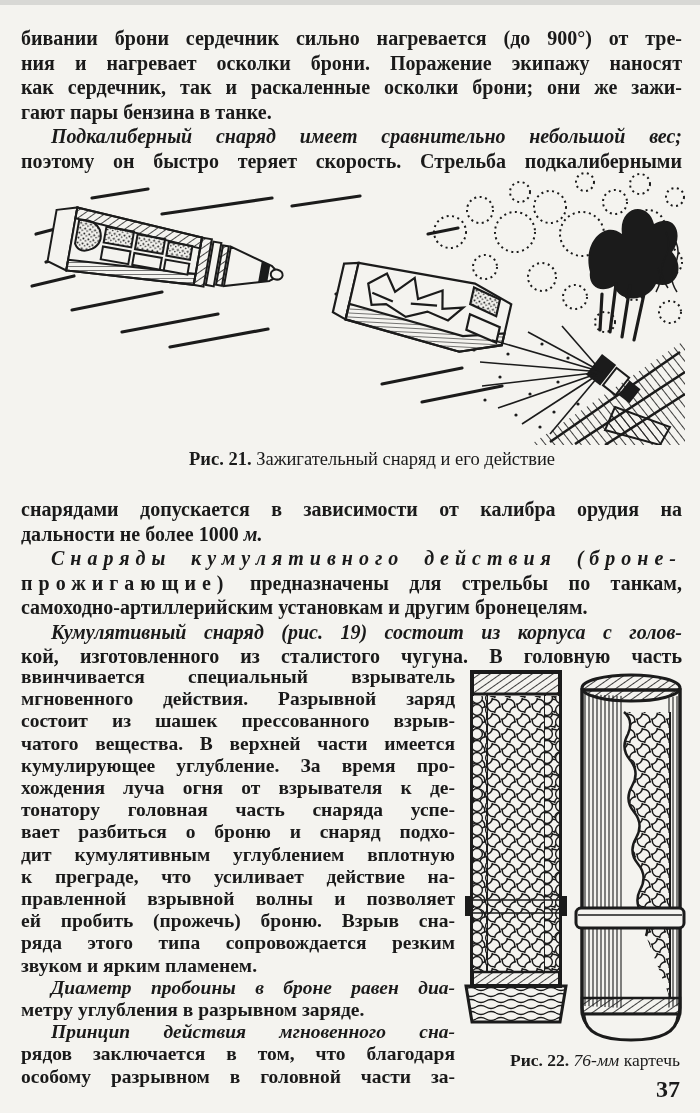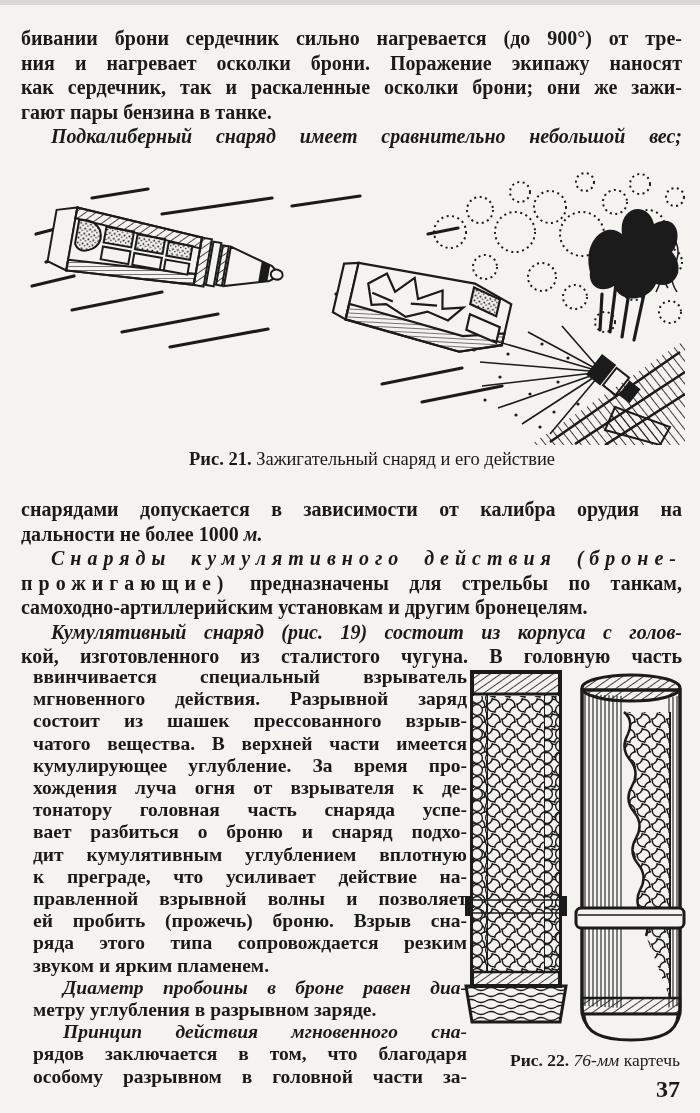--- a/index.html
+++ b/index.html
@@ -8,21 +8,21 @@
     width:700px;height:1113px;
     background:#f4f3ef;
     overflow:hidden;
     font-family:"Liberation Serif","DejaVu Serif",serif;
     color:#1a1a1a;
   }
   .scan-strip{position:absolute;left:0;top:0;width:700px;height:5px;background:#d8d8d5;}
   .textblock{position:absolute;font-weight:700;}
   .block-a{left:21px;top:26px;width:661px;font-size:20px;line-height:24.5px;}
   .block-b{left:21px;top:497px;width:661px;font-size:20px;line-height:24.5px;}
-  .col-c{left:21px;top:666px;width:434px;font-size:19.5px;line-height:22.2px;margin-left:12px;}
+  .col-c{left:21px;top:666px;width:434px;font-size:19.5px;line-height:22.2px;}
   .line{text-align:justify;text-align-last:justify;white-space:nowrap;overflow:visible;}
   .line.last{text-align-last:left;}
   .line.indent{text-indent:30px;font-style:italic;}
   .line span{white-space:normal;}
   .sp{letter-spacing:.30em;}
   .i{font-style:italic;font-weight:700;text-align:right;}
   .b{font-weight:700;}
   .caption{position:absolute;text-align:center;font-weight:400;}
   .caption .b{font-weight:700;margin-left:44px;}
   .caption .i{font-style:italic;font-weight:400;}
@@ -42,20 +42,21 @@
 
 <div class="page">
   <div class="scan-strip"></div>
 
   <div class="textblock block-a">
       <div class="line"><span>бивании брони сердечник сильно нагревается (до 900°) от тре-</span></div>
       <div class="line"><span>ния и нагревает осколки брони. Поражение экипажу наносят</span></div>
       <div class="line"><span>как сердечник, так и раскаленные осколки брони; они же зажи-</span></div>
       <div class="line last"><span>гают пары бензина в танке.</span></div>
       <div class="line indent"><span>Подкалиберный снаряд имеет сравнительно небольшой вес;</span></div>
+      <div class="line"><span>поэтому он быстро теряет скорость. Стрельба подкалиберными</span></div>
     </div>
 
   <div class="fig fig-21">
     <svg width="655" height="273" viewBox="0 0 655 273">
       <defs>
         <pattern id="hatchA" width="6" height="6" patternUnits="userSpaceOnUse" patternTransform="rotate(45)">
           <line x1="0" y1="0" x2="0" y2="6" stroke="#1b1b1b" stroke-width="1.6"></line>
         </pattern>
         <pattern id="hatchB" width="7" height="7" patternUnits="userSpaceOnUse" patternTransform="rotate(-38)">
           <line x1="0" y1="0" x2="0" y2="7" stroke="#1b1b1b" stroke-width="1.7"></line>

